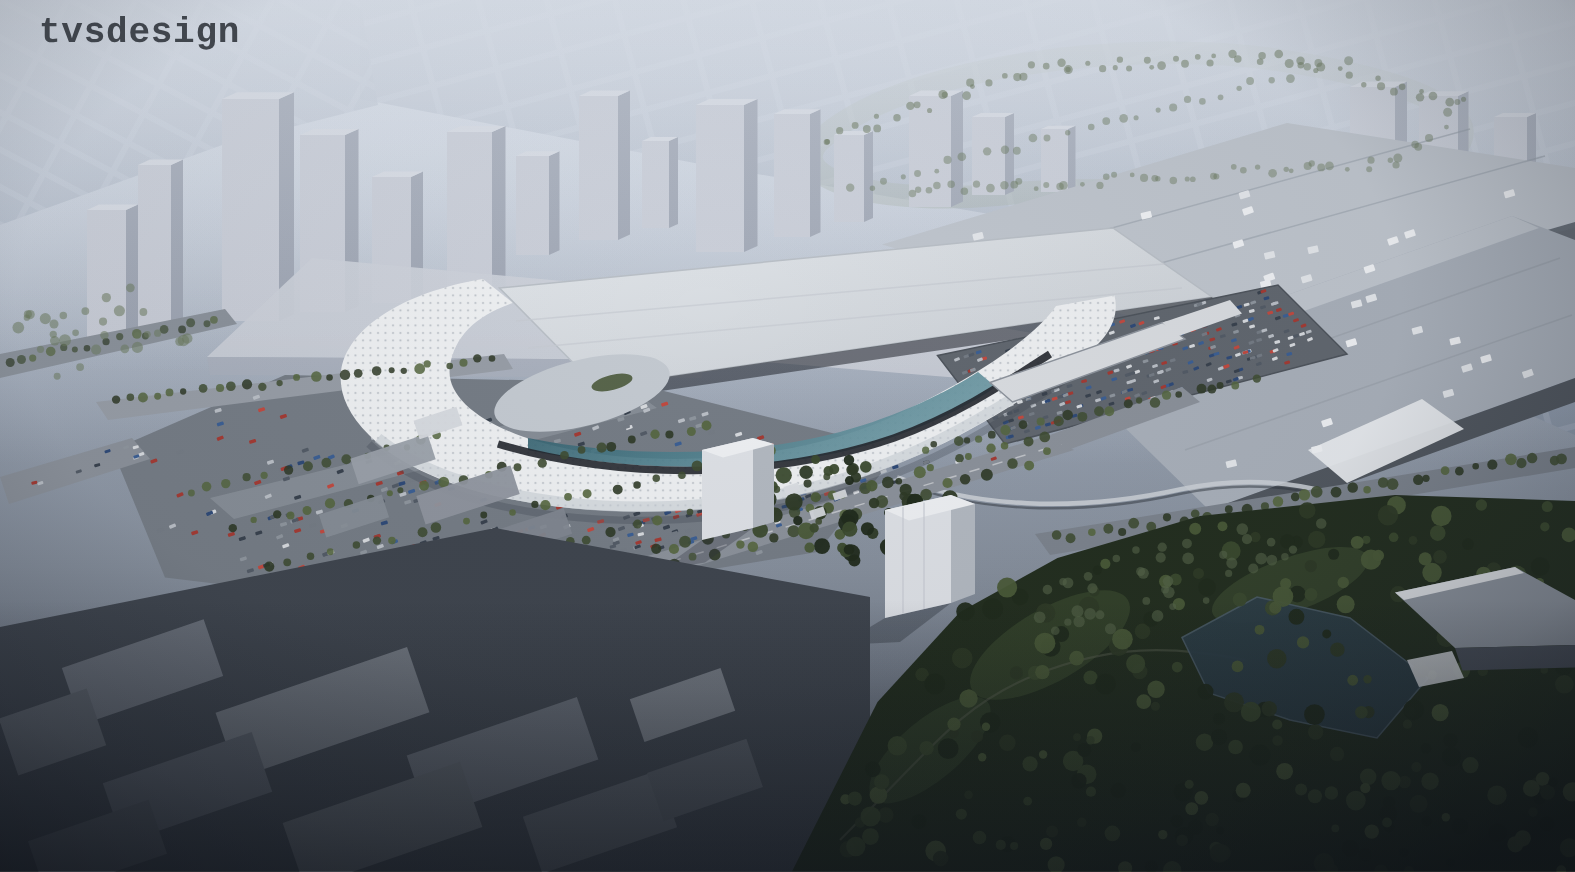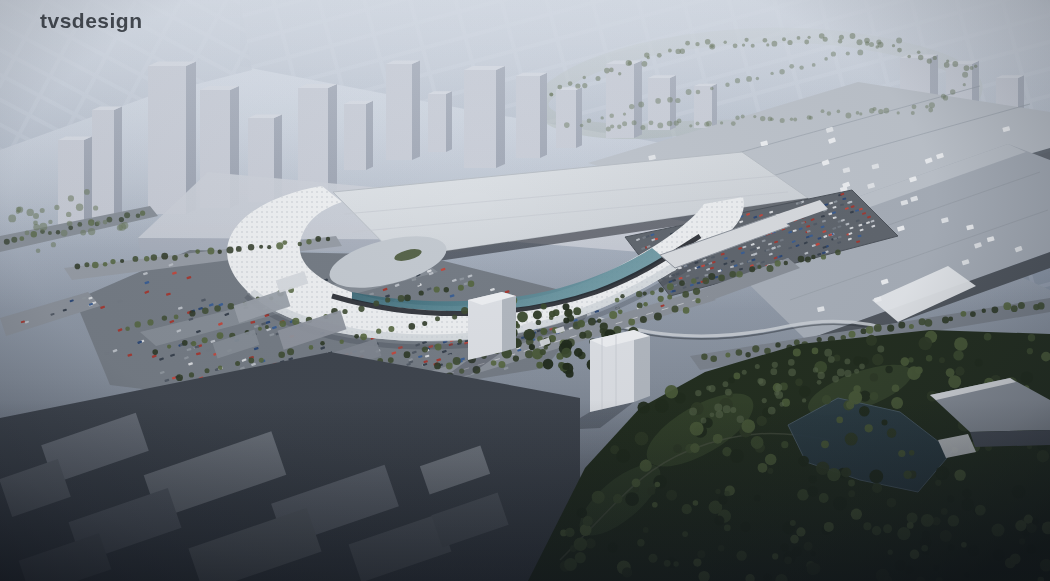--- a/index.html
+++ b/index.html
@@ -1,21 +1,21 @@
 <!DOCTYPE html>
 <html style="--c-sky_top: #cdd4de; --c-sky_upper: #b7c0cd; --c-sky_mid: #9aa4b3; --c-sky_low: #79818e; --c-ground_low: #575e69; --c-haze: #dfe5ee; --c-city_street: #97a2b3; --c-city_block: #8692a4; --c-tower_face: #c6cad4; --c-tower_side: #99a0ae; --c-tower_top: #d6dae2; --c-podium: #c9cdd6; --c-podium_front: #a9afbb; --c-hall_roof: #a9b0ba; --c-hall_roof_light: #bfc5cd; --c-hall_edge_dark: #565c65; --c-roof_light: #e0e4e8; --c-roof_dark: #cbd0d6; --c-canopy: #edeff1; --c-canopy_shade: #c7cdd3; --c-perforation: #a9b0b8; --c-glass_dark: #2b5563; --c-glass_light: #6f9aa5; --c-entry_dark: #23272e; --c-plaza: #c3c9d0; --c-asphalt: #757c85; --c-asphalt_light: #979da6; --c-road: #8b919a; --c-road_dark: #666c75; --c-lane: #ffffff; --c-bridge: #d9dce0; --c-monorail: #ccd1d7; --c-block_dark: #454b54; --c-white_face: #dde0e5; --c-white_side: #b2b8c0; --c-white_roof: #edeff2; --c-golf: #232e1f; --c-fairway: #36452c; --c-pond: #2d3e47; --c-vignette: #0e1219; --c-logo: #2e333a;"><head>
 <meta charset="utf-8">
 <style>
   html,body{margin:0;padding:0;background:#222;}
   #stage{position:relative;width:1050px;height:581px;overflow:hidden;
          font-family:"DejaVu Sans","Liberation Sans",sans-serif;}
   #scene{position:absolute;inset:0;}
-  #logo{position:absolute;left:40px;top:9px;
-        font-family:Liberation Sans, sans-serif;
-        font-weight:700;font-size:21px;letter-spacing:.5px;
+  #logo{position:absolute;left:26px;top:9px;
+        font-family:Liberation Mono, monospace;
+        font-weight:700;font-size:24px;letter-spacing:.5px;
         color:var(--c-logo,#2e333a);opacity:.88;user-select:none;}
 </style>
 </head>
 <body>
 
 <div id="stage">
 <svg id="scene" viewBox="0 0 1050 581" width="1050" height="581">
   <defs>
     <linearGradient id="bgGrad" x1="0" y1="0" x2="0" y2="1">
       <stop offset="0" stop-color="#cdd4de"></stop>

